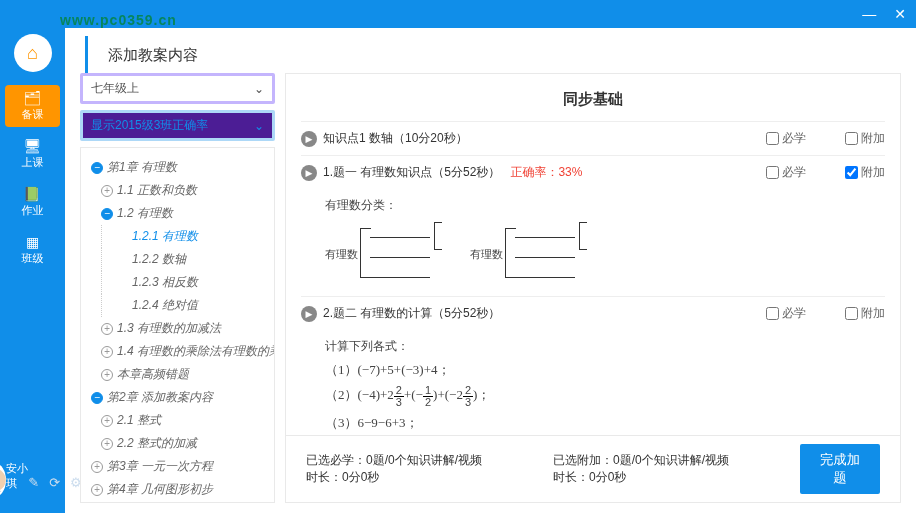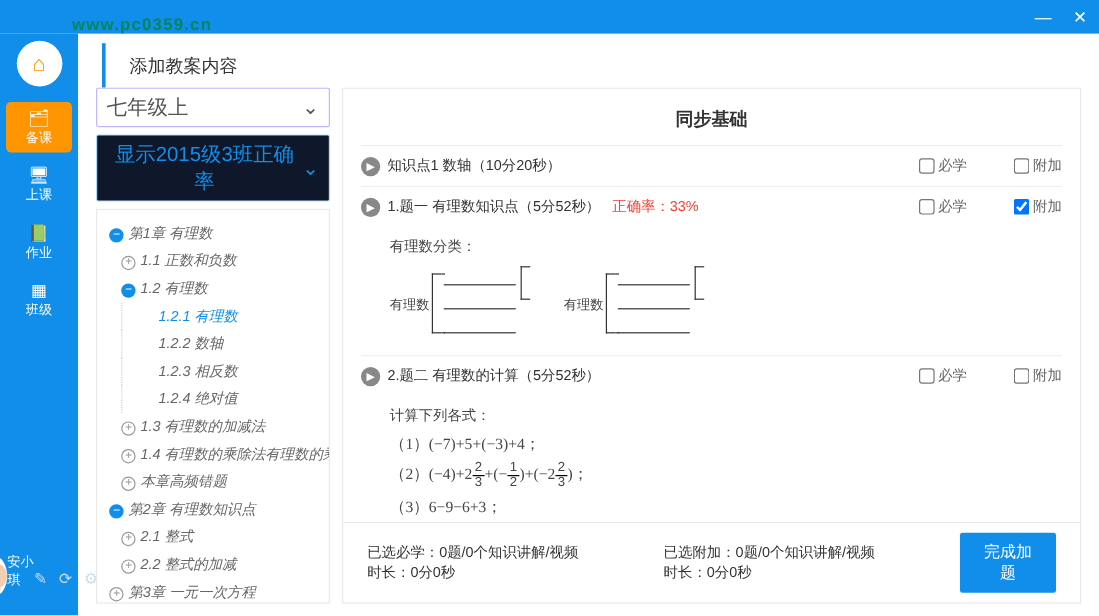--- a/index.html
+++ b/index.html
@@ -22,22 +22,22 @@
 .avatar svg { width: 100%; height: 100%; }
 .username { color: #fff; font-size: 11px; margin-bottom: 12px; }
 .bottom-icons { display: flex; gap: 10px; color: #cde; font-size: 13px; }
 
 .content { flex: 1; display: flex; flex-direction: column; }
 .page-title { padding: 10px 20px 8px; font-size: 15px; color: #333; border-left: 3px solid #108ee9; margin: 8px 0 0 20px; }
 
 .workarea { flex: 1; display: flex; padding: 0 15px 10px 15px; gap: 10px; overflow: hidden; }
 
 .left-panel { width: 195px; display: flex; flex-direction: column; }
-.selector { border: 1px solid #c4b5fd; border-radius: 2px; padding: 4px 8px; font-size: 17px; margin-bottom: 6px; display: flex; justify-content: space-between; align-items: center; cursor: pointer; color: #555; text-align: center; }
-.selector.blue { background: #0f172a; border-color: #add8f7; color: #108ee9; }
+.selector { border: 3px solid #c4b5fd; border-radius: 2px; padding: 4px 8px; font-size: 12px; margin-bottom: 6px; display: flex; justify-content: space-between; align-items: center; cursor: pointer; color: #555; text-align: center; }
+.selector.blue { background: #4c1d95; border-color: #add8f7; color: #108ee9; }
 .tree { flex: 1; overflow-y: auto; font-size: 12px; border: 1px solid #e9e9e9; padding: 8px 4px; font-style: italic; }
 .tree-node { padding: 3px 0 3px 6px; color: #666; cursor: pointer; white-space: nowrap; }
 .tree-node .exp { display: inline-block; width: 12px; height: 12px; border: 1px solid #999; border-radius: 50%; text-align: center; line-height: 10px; font-size: 10px; margin-right: 4px; color: #999; background:#fff; }
 .tree-node.open > .exp { background: #108ee9; border-color: #108ee9; color: #fff; }
 .tree-node.leaf { padding-left: 30px; border-left: 1px dotted #ccc; margin-left: 16px; }
 .tree-node.active { color: #108ee9; }
 .indent1 { margin-left: 10px; }
 
 .right-panel { flex: 1; border: 1px solid #e9e9e9; display: flex; flex-direction: column; overflow: hidden; }
 .panel-title { text-align: center; padding: 16px 0 12px; font-size: 15px; font-weight: bold; color: #333; }
@@ -130,21 +130,21 @@
           <div class="tree-node open"><span class="exp">−</span><span>第1章 有理数</span></div>
           <div class="tree-node indent1"><span class="exp">+</span><span>1.1 正数和负数</span></div>
           <div class="tree-node indent1 open"><span class="exp">−</span><span>1.2 有理数</span></div>
           <div class="tree-node leaf active">1.2.1 有理数</div>
           <div class="tree-node leaf">1.2.2 数轴</div>
           <div class="tree-node leaf">1.2.3 相反数</div>
           <div class="tree-node leaf">1.2.4 绝对值</div>
           <div class="tree-node indent1"><span class="exp">+</span><span>1.3 有理数的加减法</span></div>
           <div class="tree-node indent1"><span class="exp">+</span><span>1.4 有理数的乘除法有理数的乘…</span></div>
           <div class="tree-node indent1"><span class="exp">+</span><span>本章高频错题</span></div>
-          <div class="tree-node open"><span class="exp">−</span><span>第2章 有理数知识点</span></div>
+          <div class="tree-node open"><span class="exp">−</span><span>第2章 添加教案内容</span></div>
           <div class="tree-node indent1"><span class="exp">+</span><span>2.1 整式</span></div>
           <div class="tree-node indent1"><span class="exp">+</span><span>2.2 整式的加减</span></div>
           <div class="tree-node"><span class="exp">+</span><span>第3章 一元一次方程</span></div>
           <div class="tree-node"><span class="exp">+</span><span>第4章 几何图形初步</span></div>
         </div>
       </div>
 
       <div class="right-panel">
         <div class="panel-title">同步基础</div>
         <div class="item-list">

